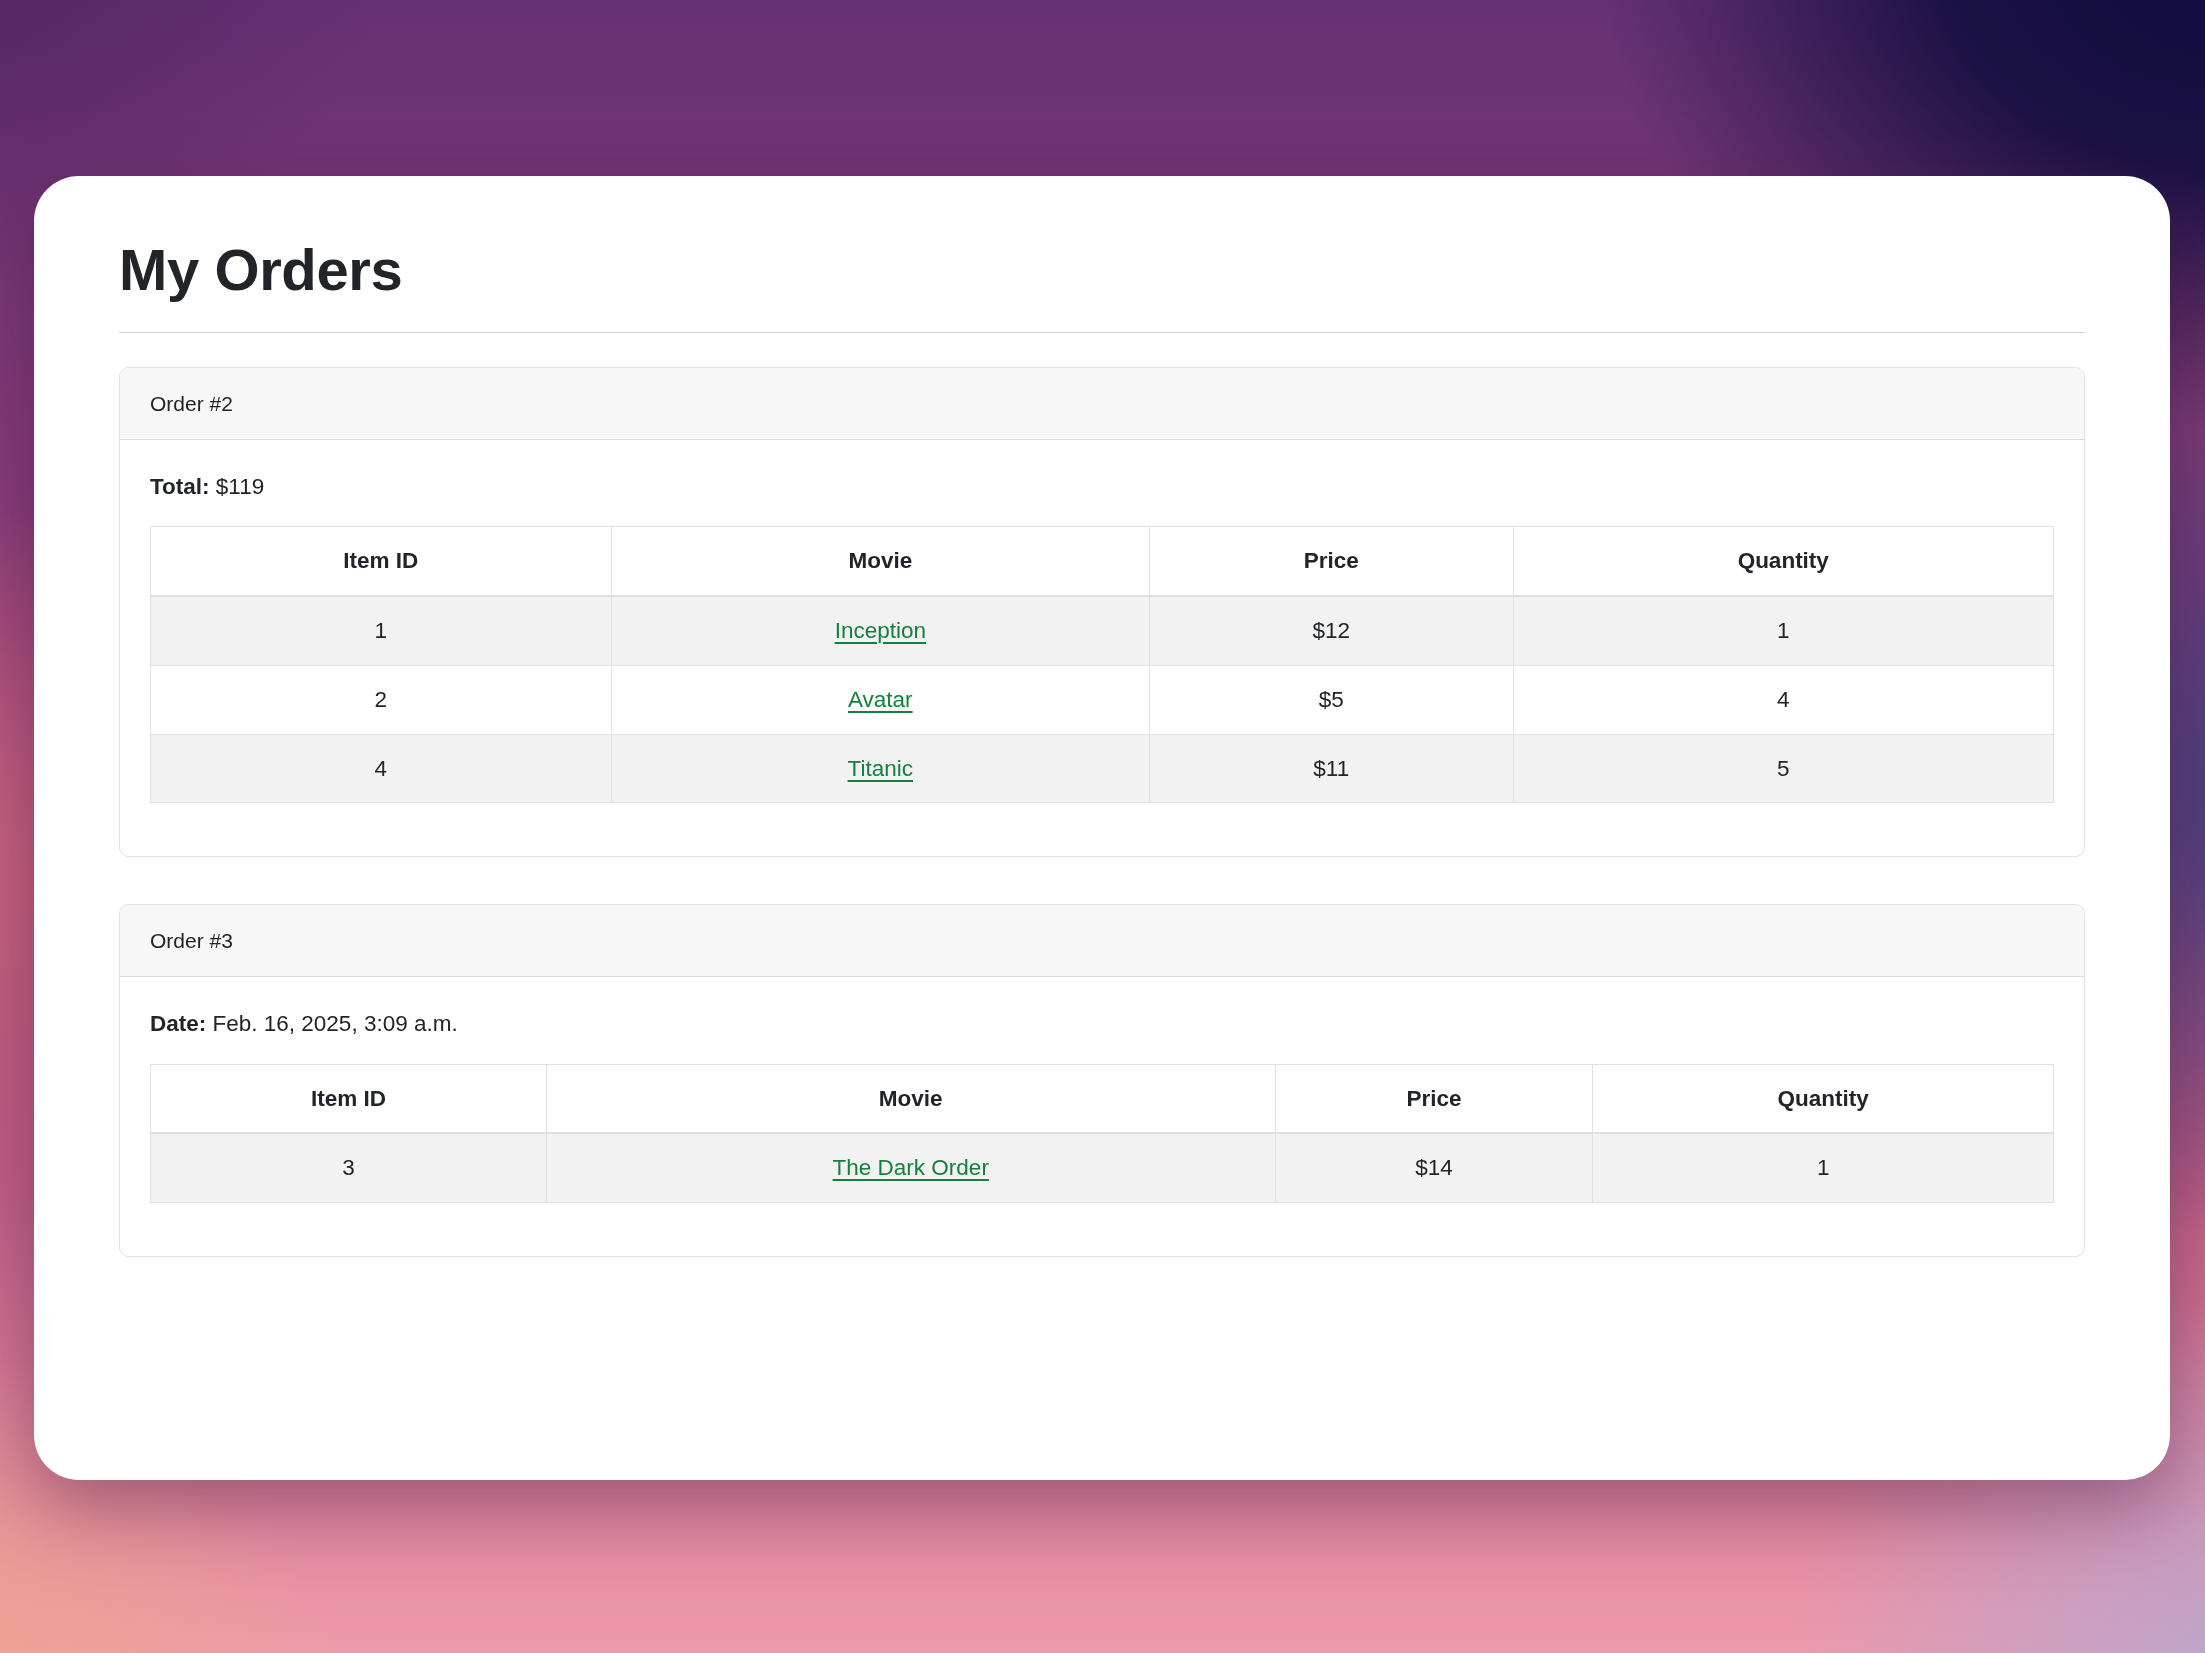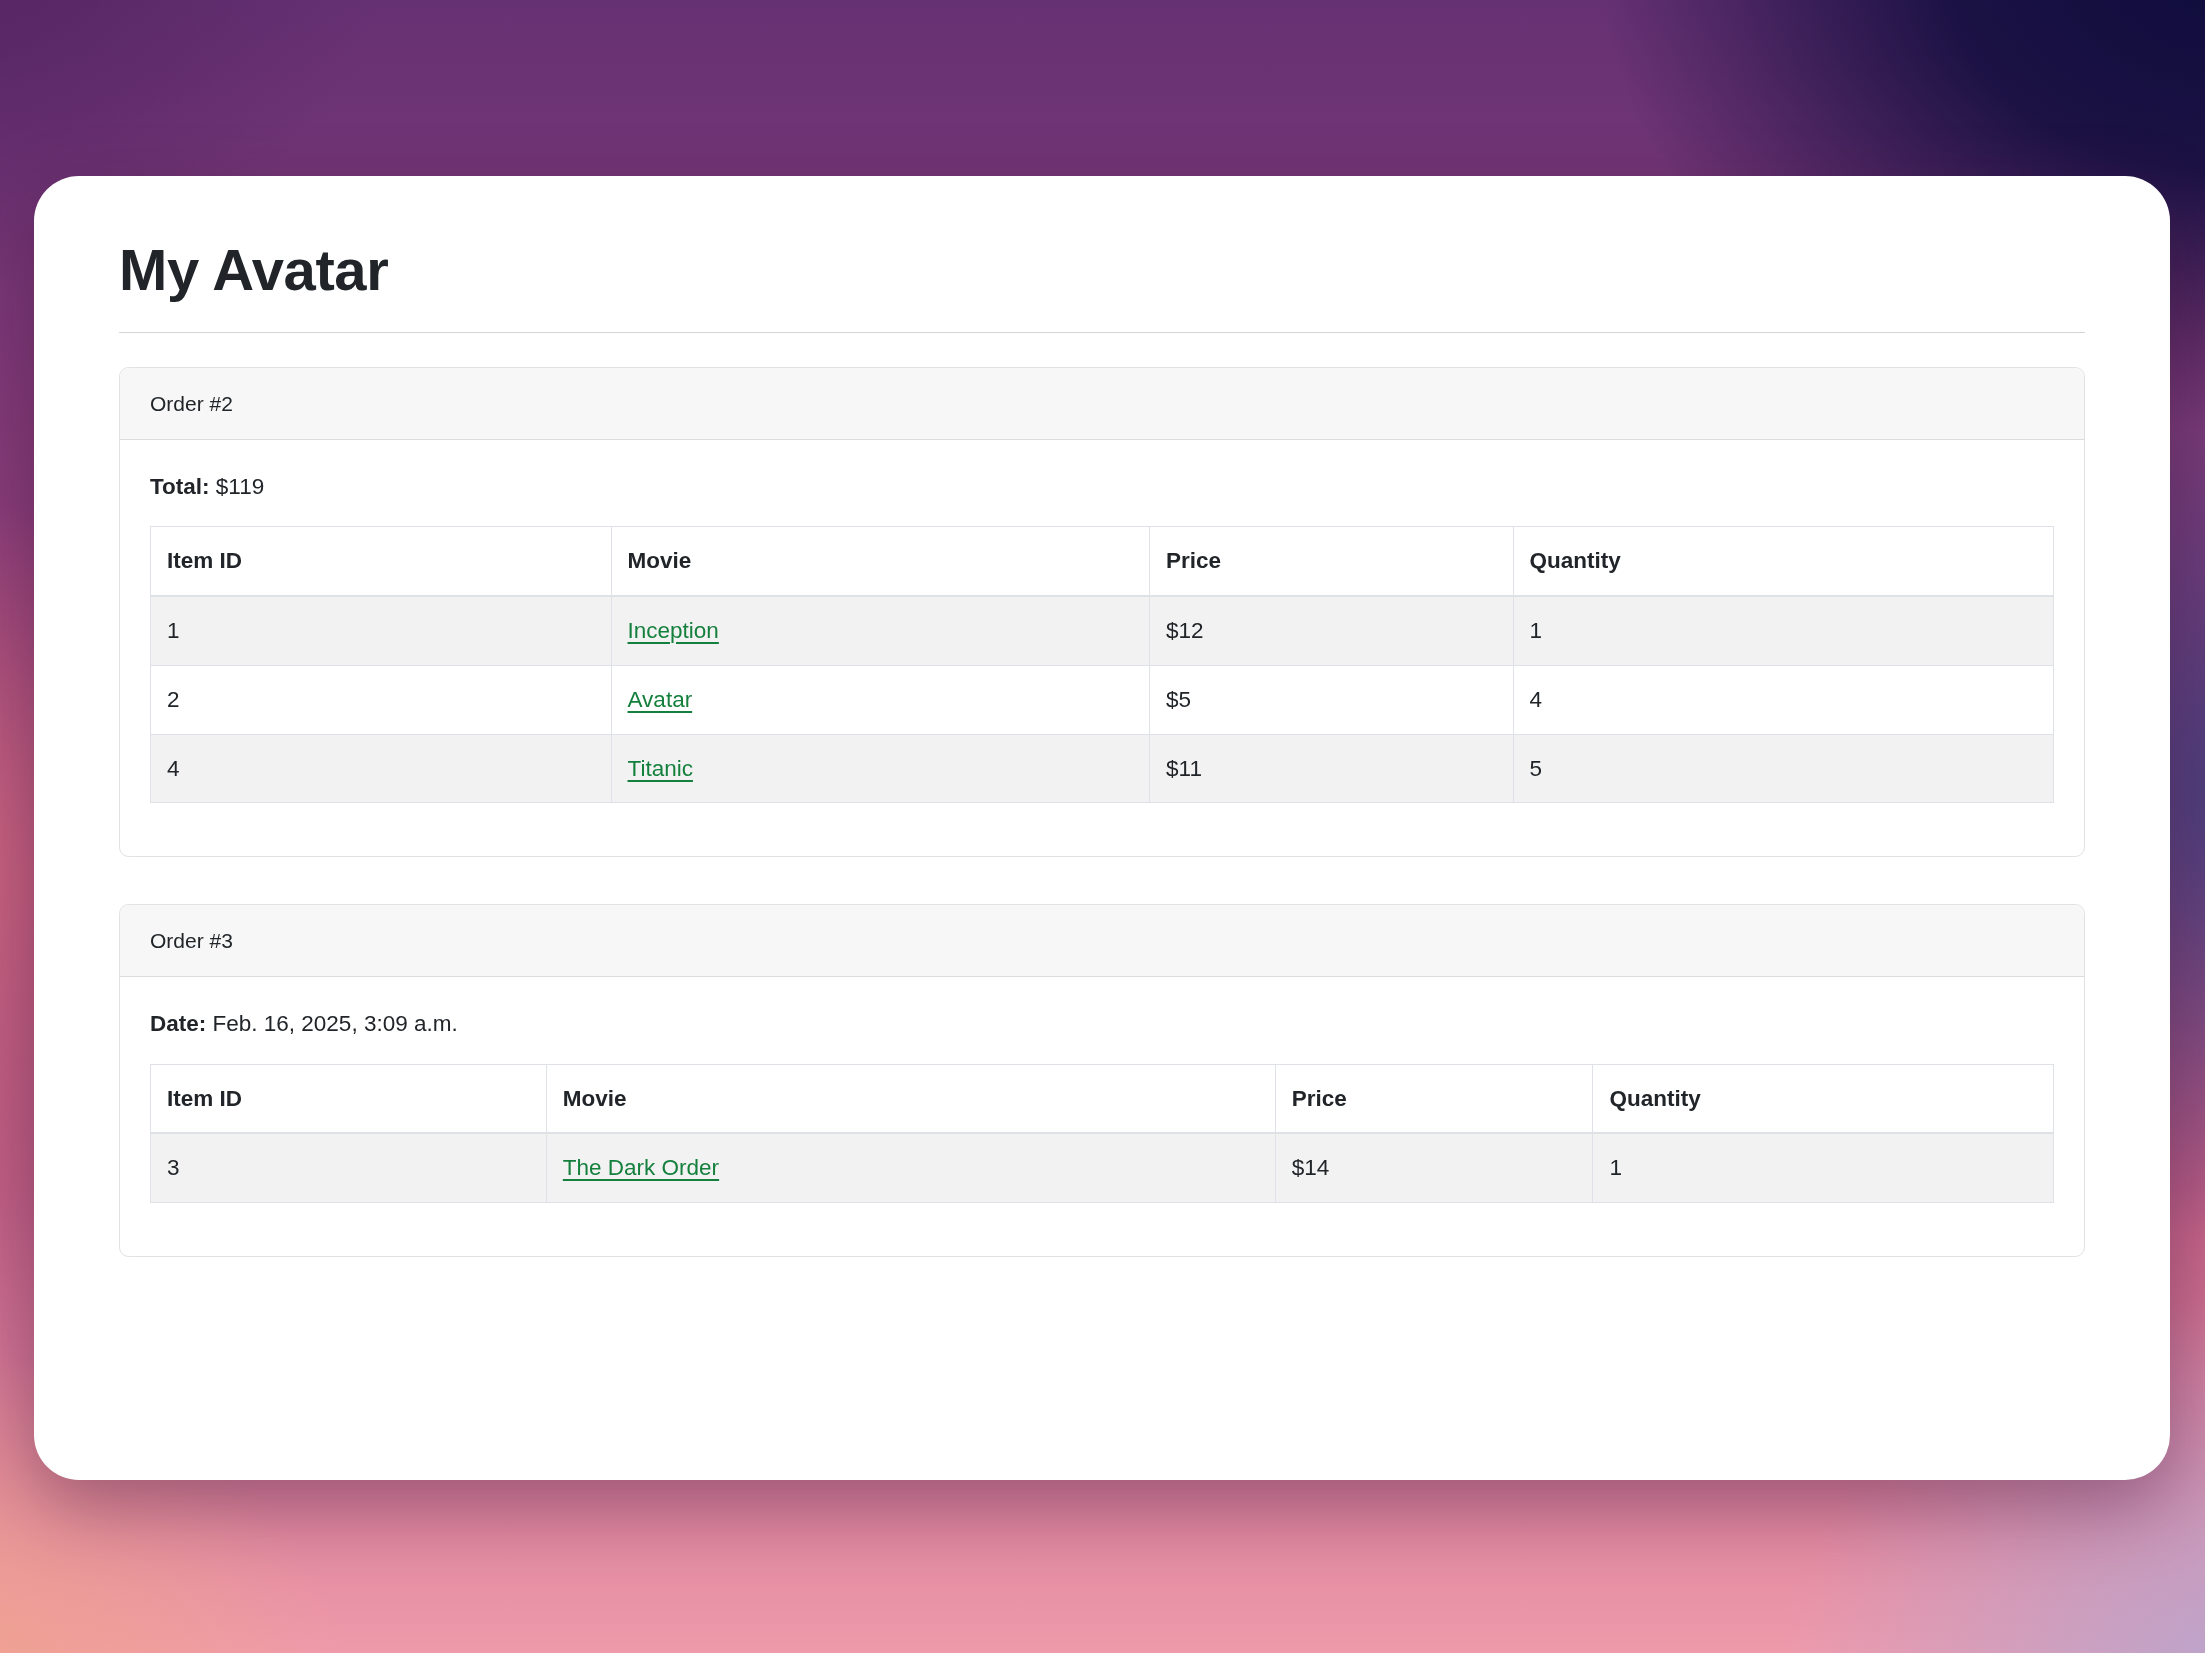--- a/index.html
+++ b/index.html
@@ -69,21 +69,21 @@
   .meta-label { font-weight: 700; }
   
   table.items {
     width: 100%;
     border-collapse: collapse;
     table-layout: fixed;
     margin-bottom: 22.5px;
   }
   table.items th, table.items td {
     border: 1.6px solid #dee2e6;
-    text-align: left;
+    text-align: center;
     vertical-align: middle;
     font-size: 22.5px;
     line-height: 1.5;
     padding: 17px 16px;
   }
   table.items thead th {
     font-weight: 700;
     border-bottom-width: 2.4px;
     background: #ffffff;
   }
@@ -101,21 +101,21 @@
     text-decoration-thickness: 1.6px;
   }
 </style>
 </head>
 <body>
 
 <div class="backdrop"></div>
 
 <div class="panel">
 
-  <h1 class="page-title">My Avatar</h1>
+  <h1 class="page-title">My Orders</h1>
   <hr class="divider">
 
   <div class="order-card">
     <div class="order-card-header">Order #2</div>
     <div class="order-card-body">
       <p class="meta-line"><span class="meta-label">Total:</span> <span>$119</span></p>
 
       <table class="items t1">
         <thead>
           <tr>

